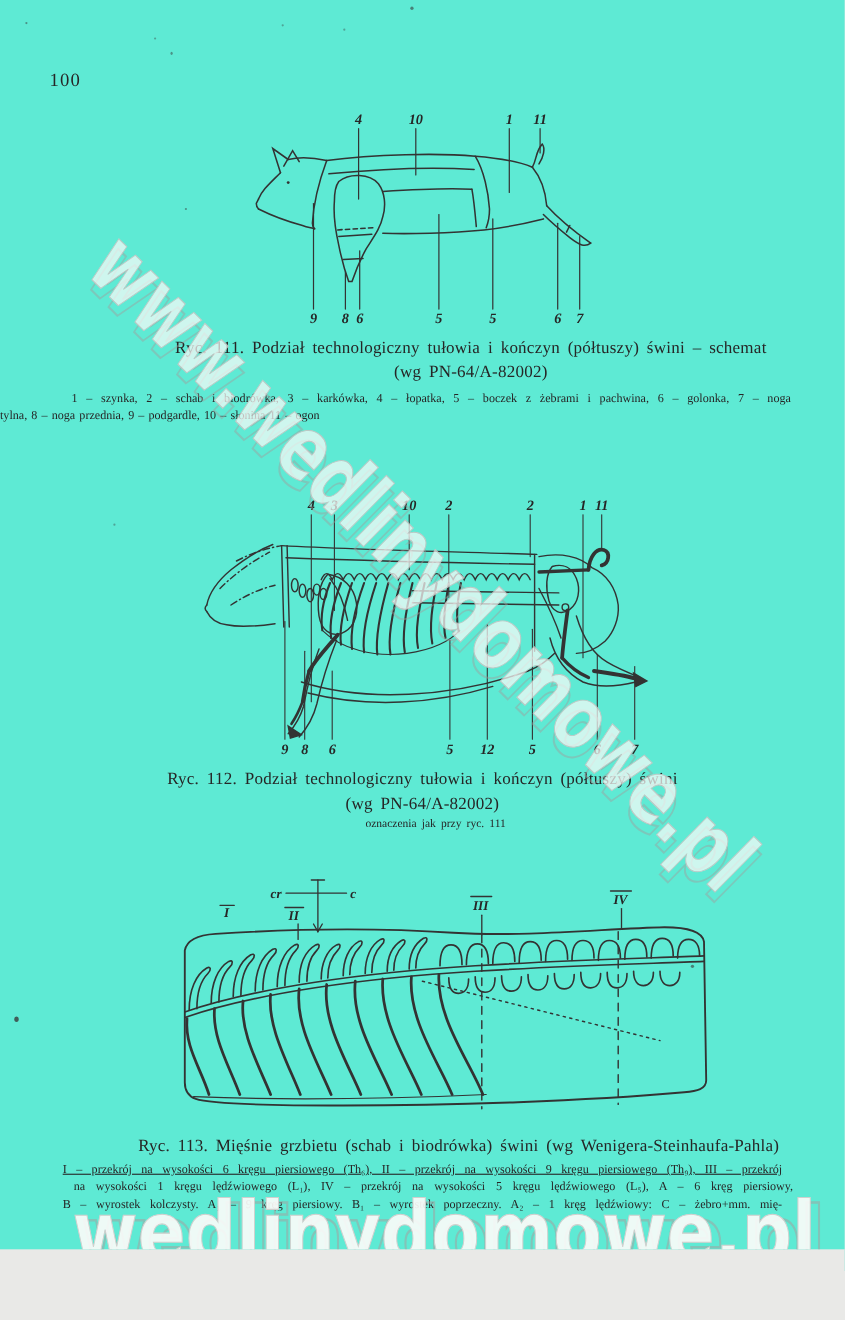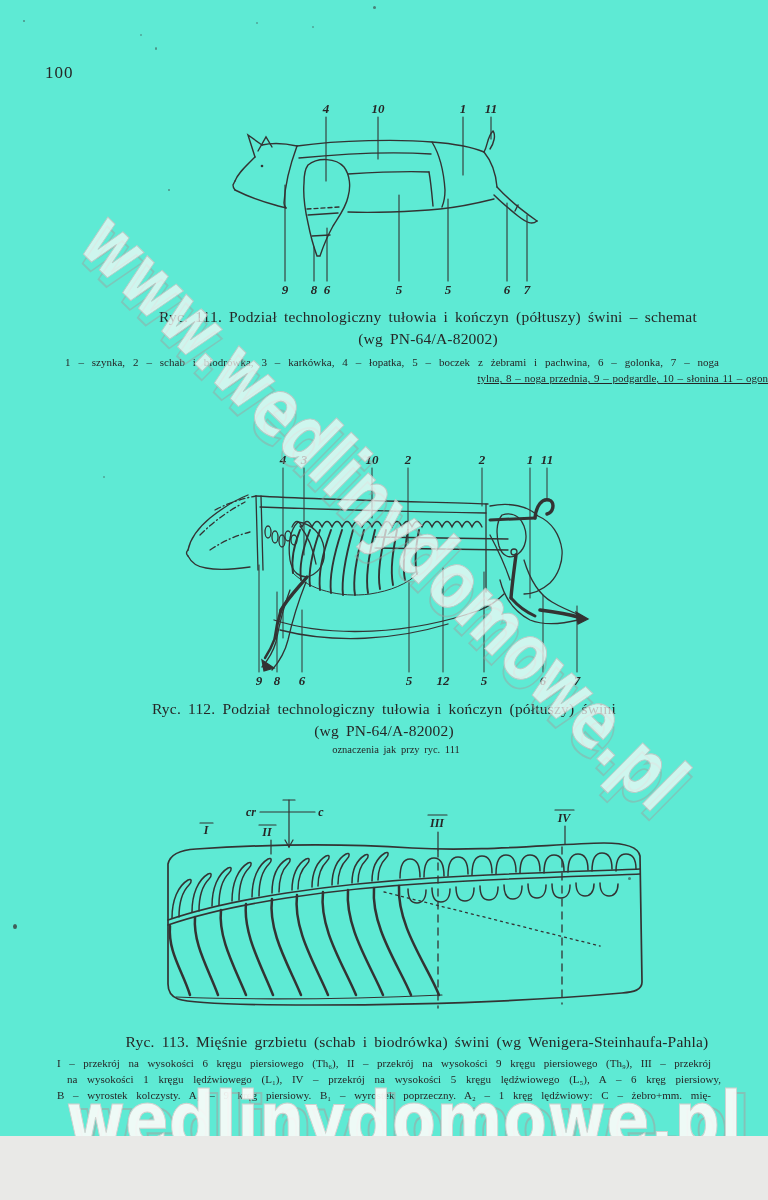--- a/index.html
+++ b/index.html
@@ -3,21 +3,21 @@
 <meta charset="utf-8">
 <style>
   html,body{margin:0;padding:0;background:#e9e9e7;}
   .page{position:relative;width:768px;height:1136px;background:#5eead4;overflow:hidden;
         font-family:"Liberation Serif",serif;color:#262626;}
   .abs{position:absolute;}
   .pageno{font-size:17px;letter-spacing:1px;}
   .cap{width:768px;text-align:center;font-size:15.5px;line-height:22px;word-spacing:3px;letter-spacing:.2px;}
   .leg{font-size:11px;line-height:14.5px;word-spacing:1px;}
   .just{text-align:justify;text-align-last:justify;}
-  .ctr{text-align:right;text-decoration:underline;}
+  .ctr{text-align:left;}
   .note{width:768px;text-align:center;font-size:10.5px;word-spacing:2px;}
   svg text.num{font-family:"Liberation Serif",serif;font-style:italic;font-weight:700;fill:#262626;}
   .speck{position:absolute;background:#3a3a3a;border-radius:50%;}
   .fig path,.fig line,.fig ellipse,.fig circle{vector-effect:none;}
 </style>
 </head>
 <body>
 
 <div class="page">
 
@@ -288,21 +288,21 @@
       <text class="num" x="54" y="42" text-anchor="middle">I</text>
       <text class="num" x="115" y="44" text-anchor="middle">II</text>
       <text class="num" x="285" y="35" text-anchor="middle">III</text>
       <text class="num" x="412" y="30" text-anchor="middle">IV</text>
       <text class="num" x="99" y="24" text-anchor="middle">cr</text>
       <text class="num" x="169" y="24" text-anchor="middle">c</text>
     </g>
   </svg>
 
   <div class="abs cap" style="top:1031px;left:0;margin-left:33px;">Ryc. 113. Mięśnie grzbietu (schab i biodrówka) świni (wg Wenigera-Steinhaufa-Pahla)</div>
-  <div class="abs leg just" style="top:1056px;left:57px;width:654px;">I – przekrój na wysokości 6 kręgu piersiowego (Th₆), II – przekrój na wysokości 9 kręgu piersiowego (Th₉), III – przekrój</div>
+  <div class="abs leg just" style="top:1056px;left:57px;width:654px;text-decoration:underline;">I – przekrój na wysokości 6 kręgu piersiowego (Th₆), II – przekrój na wysokości 9 kręgu piersiowego (Th₉), III – przekrój</div>
   <div class="abs leg just" style="top:1072px;left:43px;width:654px;margin-left:24px;">na wysokości 1 kręgu lędźwiowego (L₁), IV – przekrój na wysokości 5 kręgu lędźwiowego (L₅), A – 6 kręg piersiowy,</div>
   <div class="abs leg just" style="top:1088px;left:57px;width:654px;">B – wyrostek kolczysty. A₁ – 9 kręg piersiowy. B₁ – wyrostek poprzeczny. A₂ – 1 kręg lędźwiowy: C – żebro+mm. mię-</div>
 
   <svg class="abs" style="left:0;top:0;pointer-events:none;" width="768" height="1200" viewBox="0 0 768 1200">
     <g transform="rotate(44.5 380 515)" font-family="DejaVu Sans, sans-serif" font-weight="bold" font-size="80">
       <text x="383" y="518" transform="translate(3,4)" text-anchor="middle" dominant-baseline="middle" fill="none" stroke="#9f9f9d" stroke-width="2" opacity="0.45" textLength="810" lengthAdjust="spacingAndGlyphs">www.wedlinydomowe.pl</text>
       <text x="380" y="515" text-anchor="middle" dominant-baseline="middle" fill="#fafaf8" fill-opacity="0.8" stroke="#c6c6c4" stroke-width="1" opacity="0.9" textLength="810" lengthAdjust="spacingAndGlyphs">www.wedlinydomowe.pl</text>
     </g>
     <g font-family="DejaVu Sans, sans-serif" font-weight="bold" font-size="76">
       <text x="408" y="1148" transform="translate(4,3)" text-anchor="middle" fill="none" stroke="#a3a3a1" stroke-width="2.2" opacity="0.55" textLength="676" lengthAdjust="spacingAndGlyphs">wedlinydomowe.pl</text>

